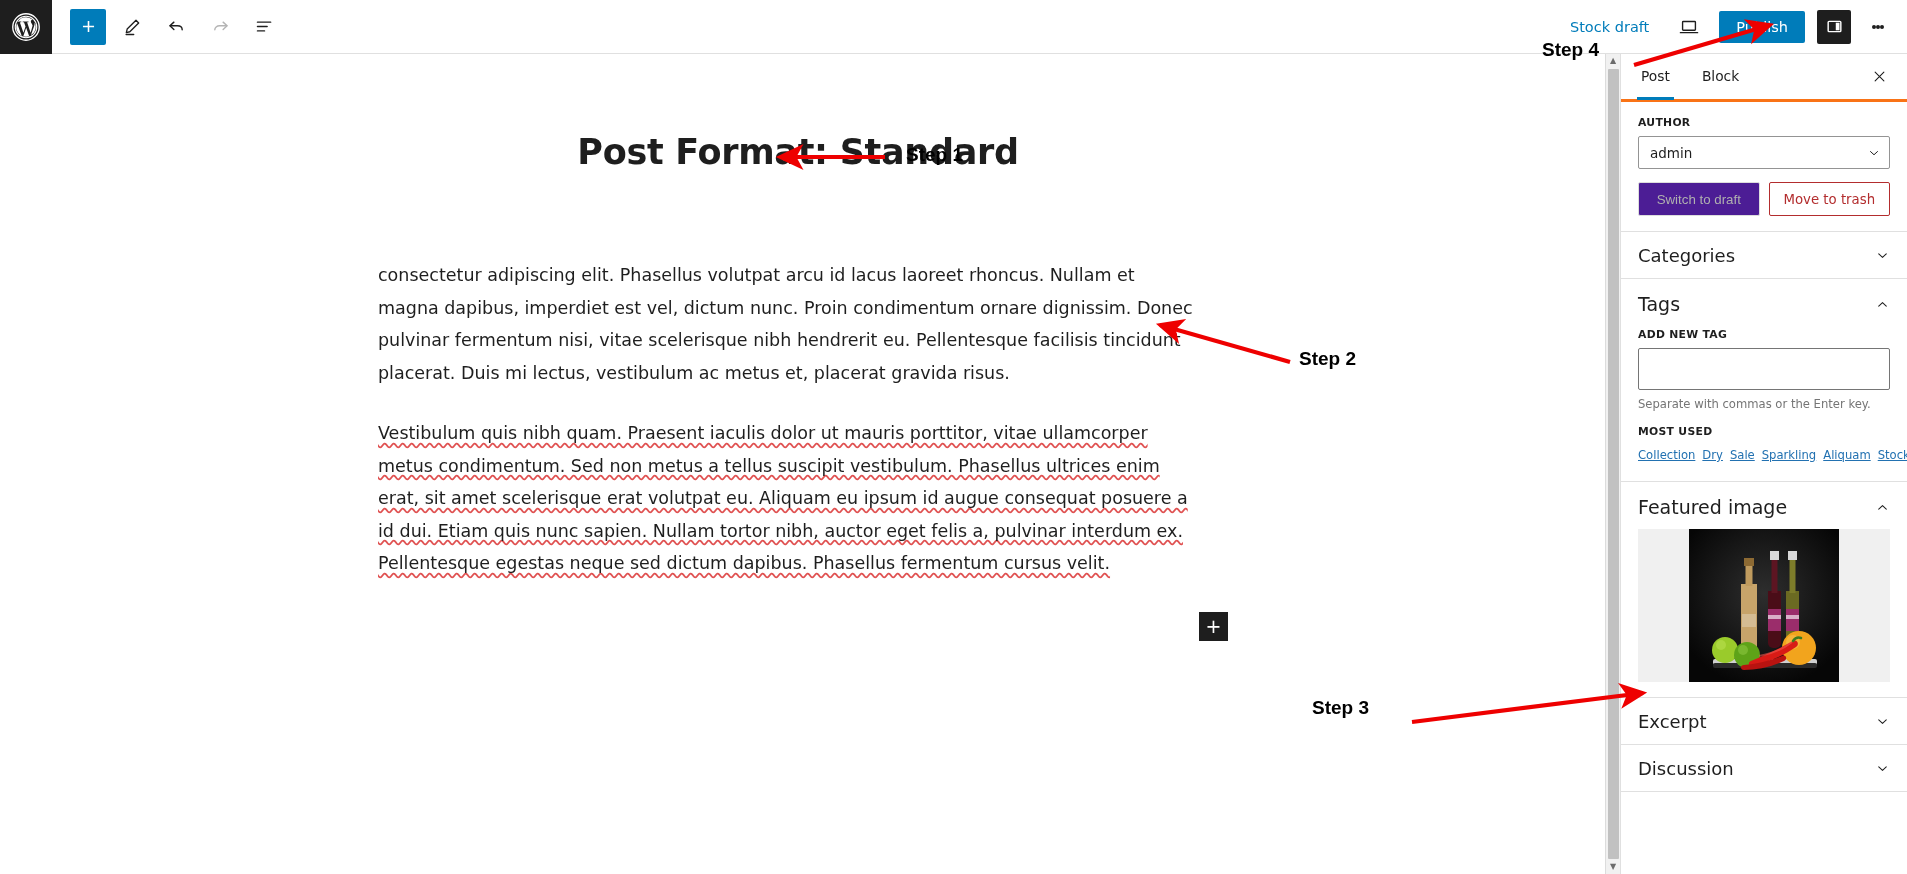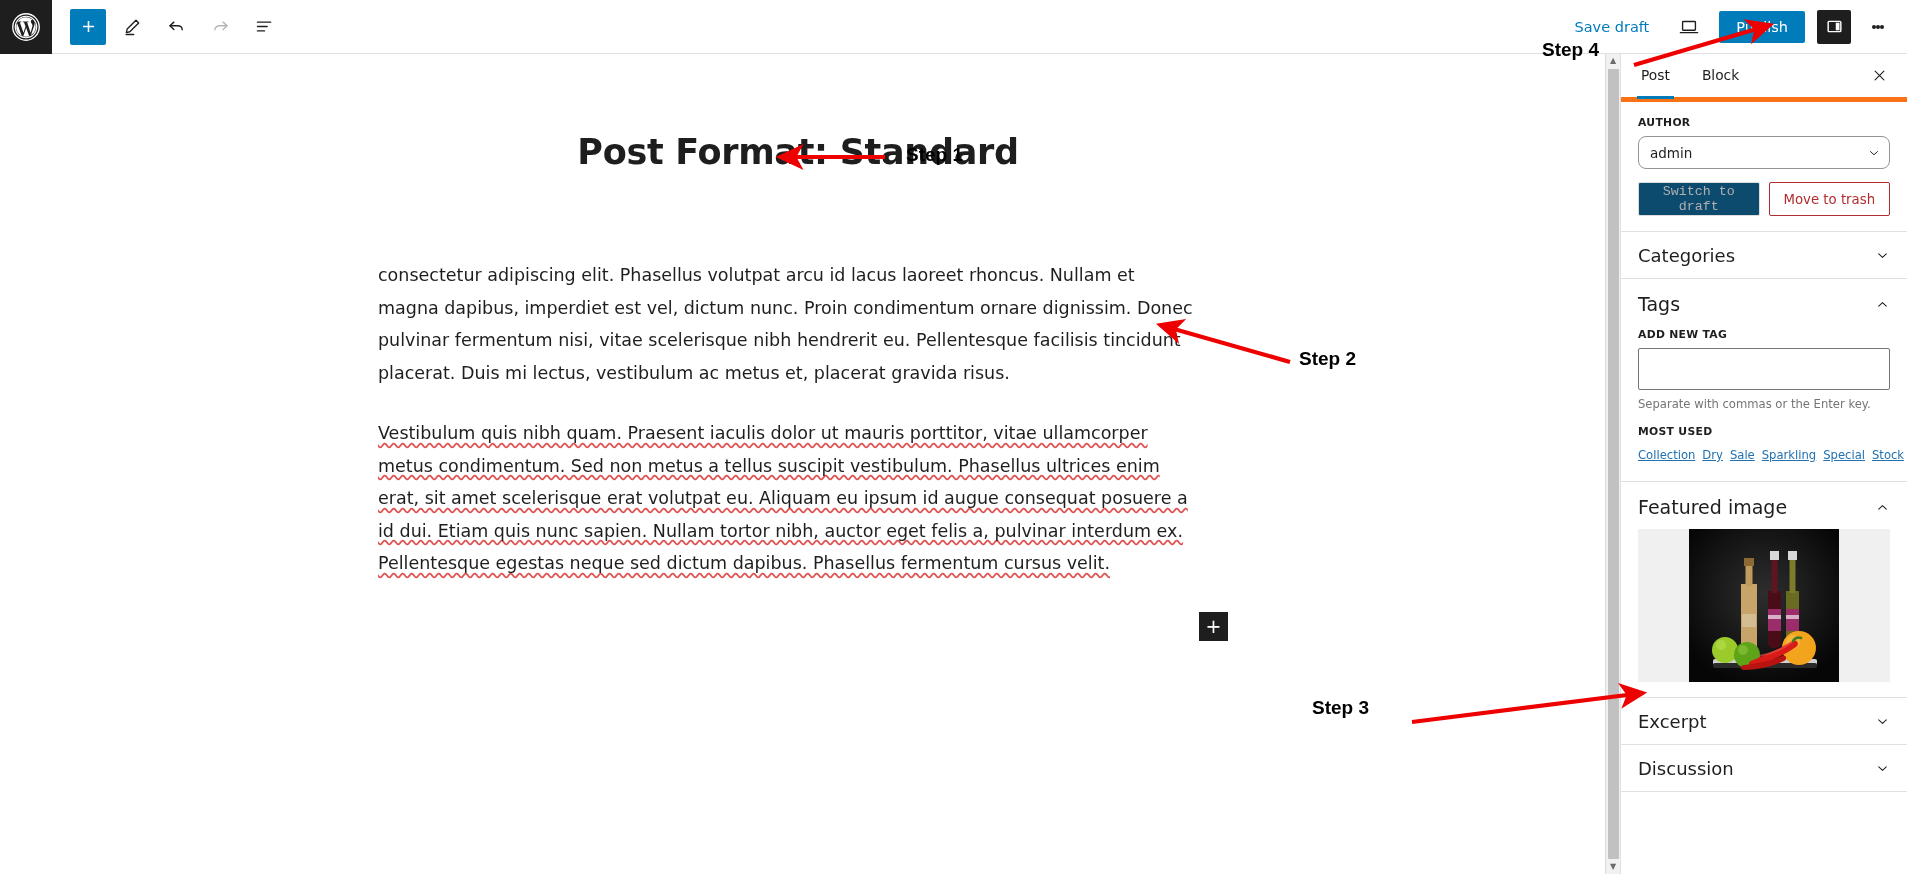--- a/index.html
+++ b/index.html
@@ -70,21 +70,21 @@
     justify-content: center; cursor: pointer; font-size: 19px; line-height: 1;
   }
 
   
   .sidebar {
     position: absolute; top: 54px; right: 0; width: 287px; height: 820px;
     background: #fff; border-left: 1px solid #e0e0e0; overflow: hidden; z-index: 20;
   }
   .sb-tabs {
     display: flex; align-items: center; height: 48px;
-    border-bottom: 5px solid #f97316; padding: 0 4px; position: relative;
+    border-bottom: 3px solid #f97316; padding: 0 4px; position: relative;
   }
   .sb-tab {
     padding: 0 16px; height: 47px; line-height: 47px; font-size: 13.8px;
     color: #1e1e1e; cursor: pointer; background: none; border: none; font-family: inherit;
     position: relative;
   }
   .sb-tab.active::after {
     content: ""; position: absolute; left: 12px; right: 12px; bottom: 0;
     height: 3px; background: #007cba;
   }
@@ -100,31 +100,31 @@
   .sb-section.row .sb-head-title { font-size: 18px; color: #1e1e1e; }
   .sb-head { display: flex; align-items: center; cursor: pointer; }
   .sb-head-title { font-size: 19px; color: #1e1e1e; }
   .chev { margin-left: auto; color: #1e1e1e; display: flex; align-items: center; }
   .field-label {
     font-size: 10.8px; font-weight: 600; color: #1e1e1e;
     letter-spacing: 0.3px; text-transform: uppercase; margin-bottom: 7px; display: block;
   }
   .select-wrap { position: relative; }
   .select-box {
-    width: 100%; height: 33px; border: 1px solid #949494; border-radius: 8px;
+    width: 100%; height: 33px; border: 1px solid #949494; border-radius: 2px;
     padding: 0 28px 0 11px; font-size: 13.5px; color: #1e1e1e;
     display: flex; align-items: center; background: #fff; cursor: pointer;
   }
   .select-wrap .chev-abs {
     position: absolute; right: 9px; top: 9px; pointer-events: none; color: #1e1e1e;
   }
   .btn-row { display: flex; gap: 9px; margin-top: 13px; }
   .btn-draft {
-    flex: 1; height: 34px; border: 1px solid #ddd; background: #0c4a6e;
-    color: #b0b0b0; font-size: 13.3px; border-radius: 2px; cursor: default; font-family: Liberation Mono, monospace;
+    flex: 1; height: 34px; border: 1px solid #ddd; background: #4c1d95;
+    color: #b0b0b0; font-size: 13.3px; border-radius: 2px; cursor: default; font-family: Liberation Sans, sans-serif;
   }
   .btn-trash {
     flex: 1; height: 34px; border: 1px solid #b32d2e; background: #fff;
     color: #b32d2e; font-size: 13.3px; border-radius: 2px; cursor: pointer; font-family: inherit;
   }
   .tag-input {
     width: 100%; height: 42px; border: 1px solid #757575; border-radius: 2px;
     background: #fff; margin-bottom: 6px;
   }
   .hint { font-size: 11.6px; color: #757575; line-height: 16px; }
@@ -198,21 +198,21 @@
         </svg>
       </button>
       <button class="tb-btn">
         <svg width="21" height="21" viewBox="0 0 24 24" aria-hidden="true">
           <path d="M4 7h15M4 12h11M4 17h8" stroke="currentColor" stroke-width="1.7" stroke-linecap="round"></path>
         </svg>
       </button>
     </div>
 
     <div class="tb-right">
-      <button class="save-draft">Save draft</button>
+      <button class="save-draft">Stock draft</button>
       <div class="tb-btn">
         <svg width="22" height="22" viewBox="0 0 24 24" aria-hidden="true">
           <rect x="5" y="6" width="14" height="9.5" rx="0.8" fill="none" stroke="currentColor" stroke-width="1.5"></rect>
           <path d="M2.6 18.2h18.8" stroke="currentColor" stroke-width="1.5" stroke-linecap="round"></path>
         </svg>
       </div>
       <button class="publish-btn">Publish</button>
       <div class="settings-toggle">
         <svg width="19" height="19" viewBox="0 0 24 24" aria-hidden="true">
           <rect x="4" y="5.5" width="16" height="13" rx="1.2" fill="none" stroke="#fff" stroke-width="1.8"></rect>
@@ -287,21 +287,21 @@
             <path d="M6 14.5l6-5.5 6 5.5" fill="none" stroke="currentColor" stroke-width="1.7" stroke-linecap="round" stroke-linejoin="round"></path>
           </svg>
         </span>
       </div>
       <div style="height:13px"></div>
       <span class="field-label">ADD NEW TAG</span>
       <div class="tag-input"></div>
       <div class="hint">Separate with commas or the Enter key.</div>
       <span class="most-used-label">MOST USED</span>
       <div class="tag-links">
-        <a>Collection</a><a>Dry</a><a>Sale</a><a>Sparkling</a><a>Special</a><a>Stock</a>
+        <a>Collection</a><a>Dry</a><a>Sale</a><a>Sparkling</a><a>Aliquam</a><a>Stock</a>
       </div>
     </div>
 
     <div class="sb-section">
       <div class="sb-head">
         <span class="sb-head-title">Featured image</span>
         <span class="chev">
           <svg width="15" height="15" viewBox="0 0 24 24" aria-hidden="true">
             <path d="M6 14.5l6-5.5 6 5.5" fill="none" stroke="currentColor" stroke-width="1.7" stroke-linecap="round" stroke-linejoin="round"></path>
           </svg>

